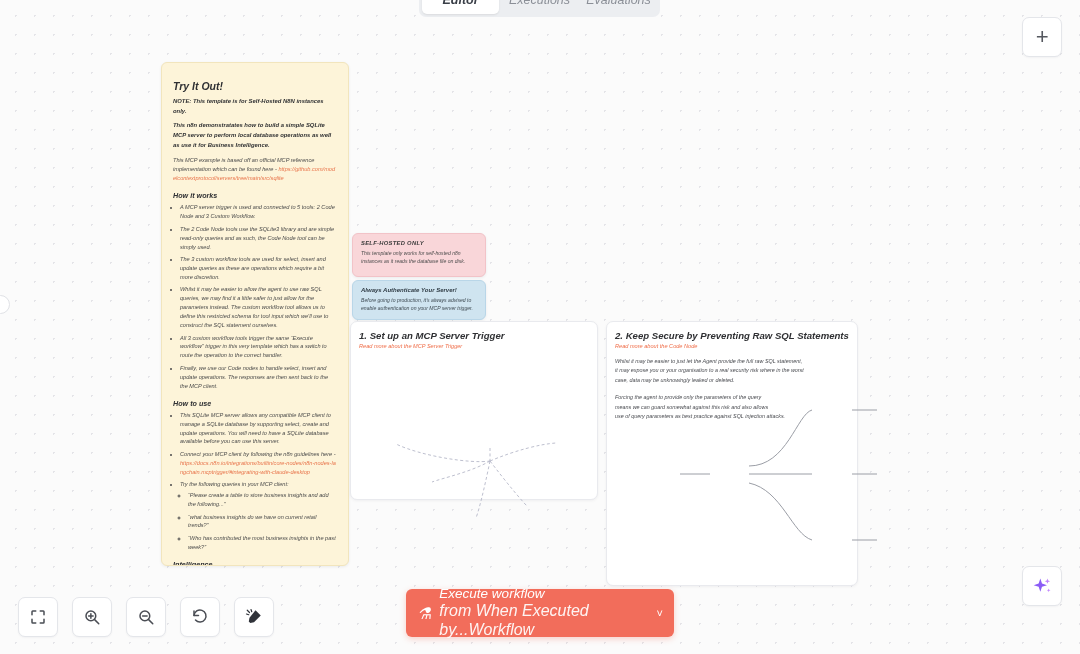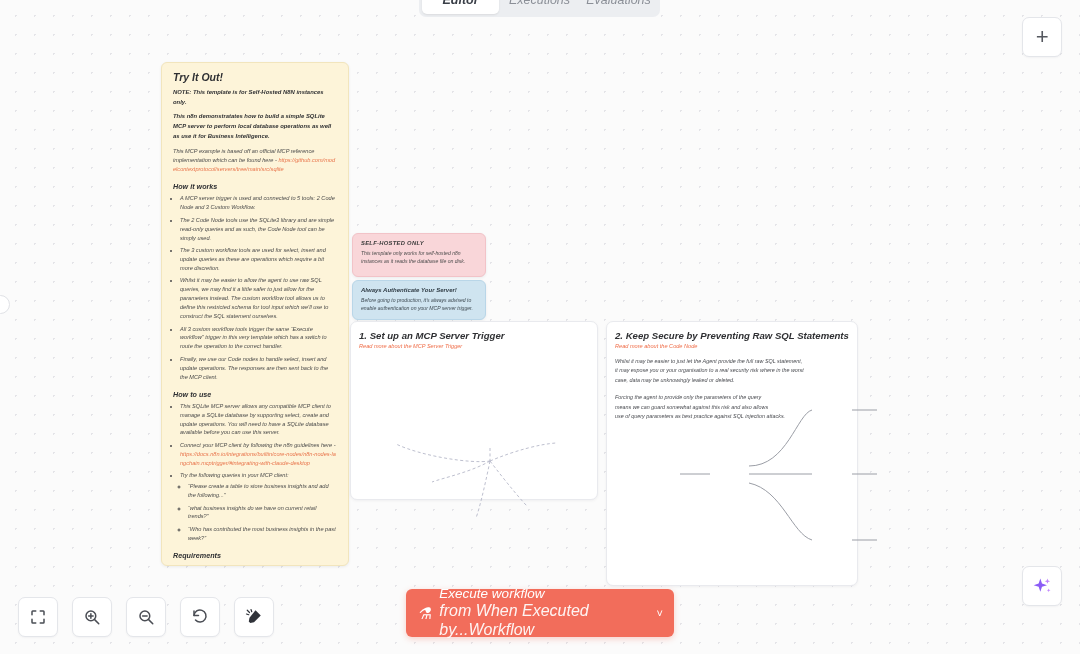--- a/index.html
+++ b/index.html
@@ -67,21 +67,21 @@
   .sticky {
     position: absolute;
     border-radius: 6px;
     box-shadow: 0 1px 3px rgba(16,24,40,.07);
     overflow: hidden;
   }
   #sticky-tryitout {
     left: 161px; top: 62px; width: 188px; height: 504px;
     background: #fdf4d9;
     border: 1px solid #f2e5bd;
-    padding: 8px 11px;
+    padding: 17px 11px;
     color: #4a4a4a;
   }
   #sticky-tryitout h1 { font-size: 10.5px; font-weight: 700; color: #2f3033; margin-bottom: 5px; }
   #sticky-tryitout h2 { font-size: 7.2px; font-weight: 700; color: #2f3033; margin: 8px 0 3px; }
   #sticky-tryitout p  { font-size: 5.6px; line-height: 1.65; margin-bottom: 5px; }
   #sticky-tryitout p.bold { font-weight: 700; color: #303133; font-size: 5.9px; }
   #sticky-tryitout ul { margin: 0 0 4px 7px; }
   #sticky-tryitout li { font-size: 5.6px; line-height: 1.6; margin-bottom: 3.5px; list-style: disc; }
   #sticky-tryitout ul ul { margin-left: 8px; margin-top: 2px; }
   #sticky-tryitout ul ul li { list-style: circle; }
@@ -194,21 +194,21 @@
       </li>
       <li>
         <span>Try the following queries in your MCP client:</span>
         <ul>
           <li>“Please create a table to store business insights and add the following...”</li>
           <li>“what business insights do we have on current retail trends?”</li>
           <li>“Who has contributed the most business insights in the past week?”</li>
         </ul>
       </li>
     </ul>
-    <h2>Requirements</h2>
+    <h2>Intelligence</h2>
     <ul>
       <li>SQLite for database.</li>
 
     </ul>
 
   </div>
 
   <div class="sticky" id="sticky-selfhosted">
     <div class="st-title">SELF-HOSTED ONLY</div>
     <div class="st-body">This template only works for self-hosted n8n instances as it reads the database file on disk.</div>

